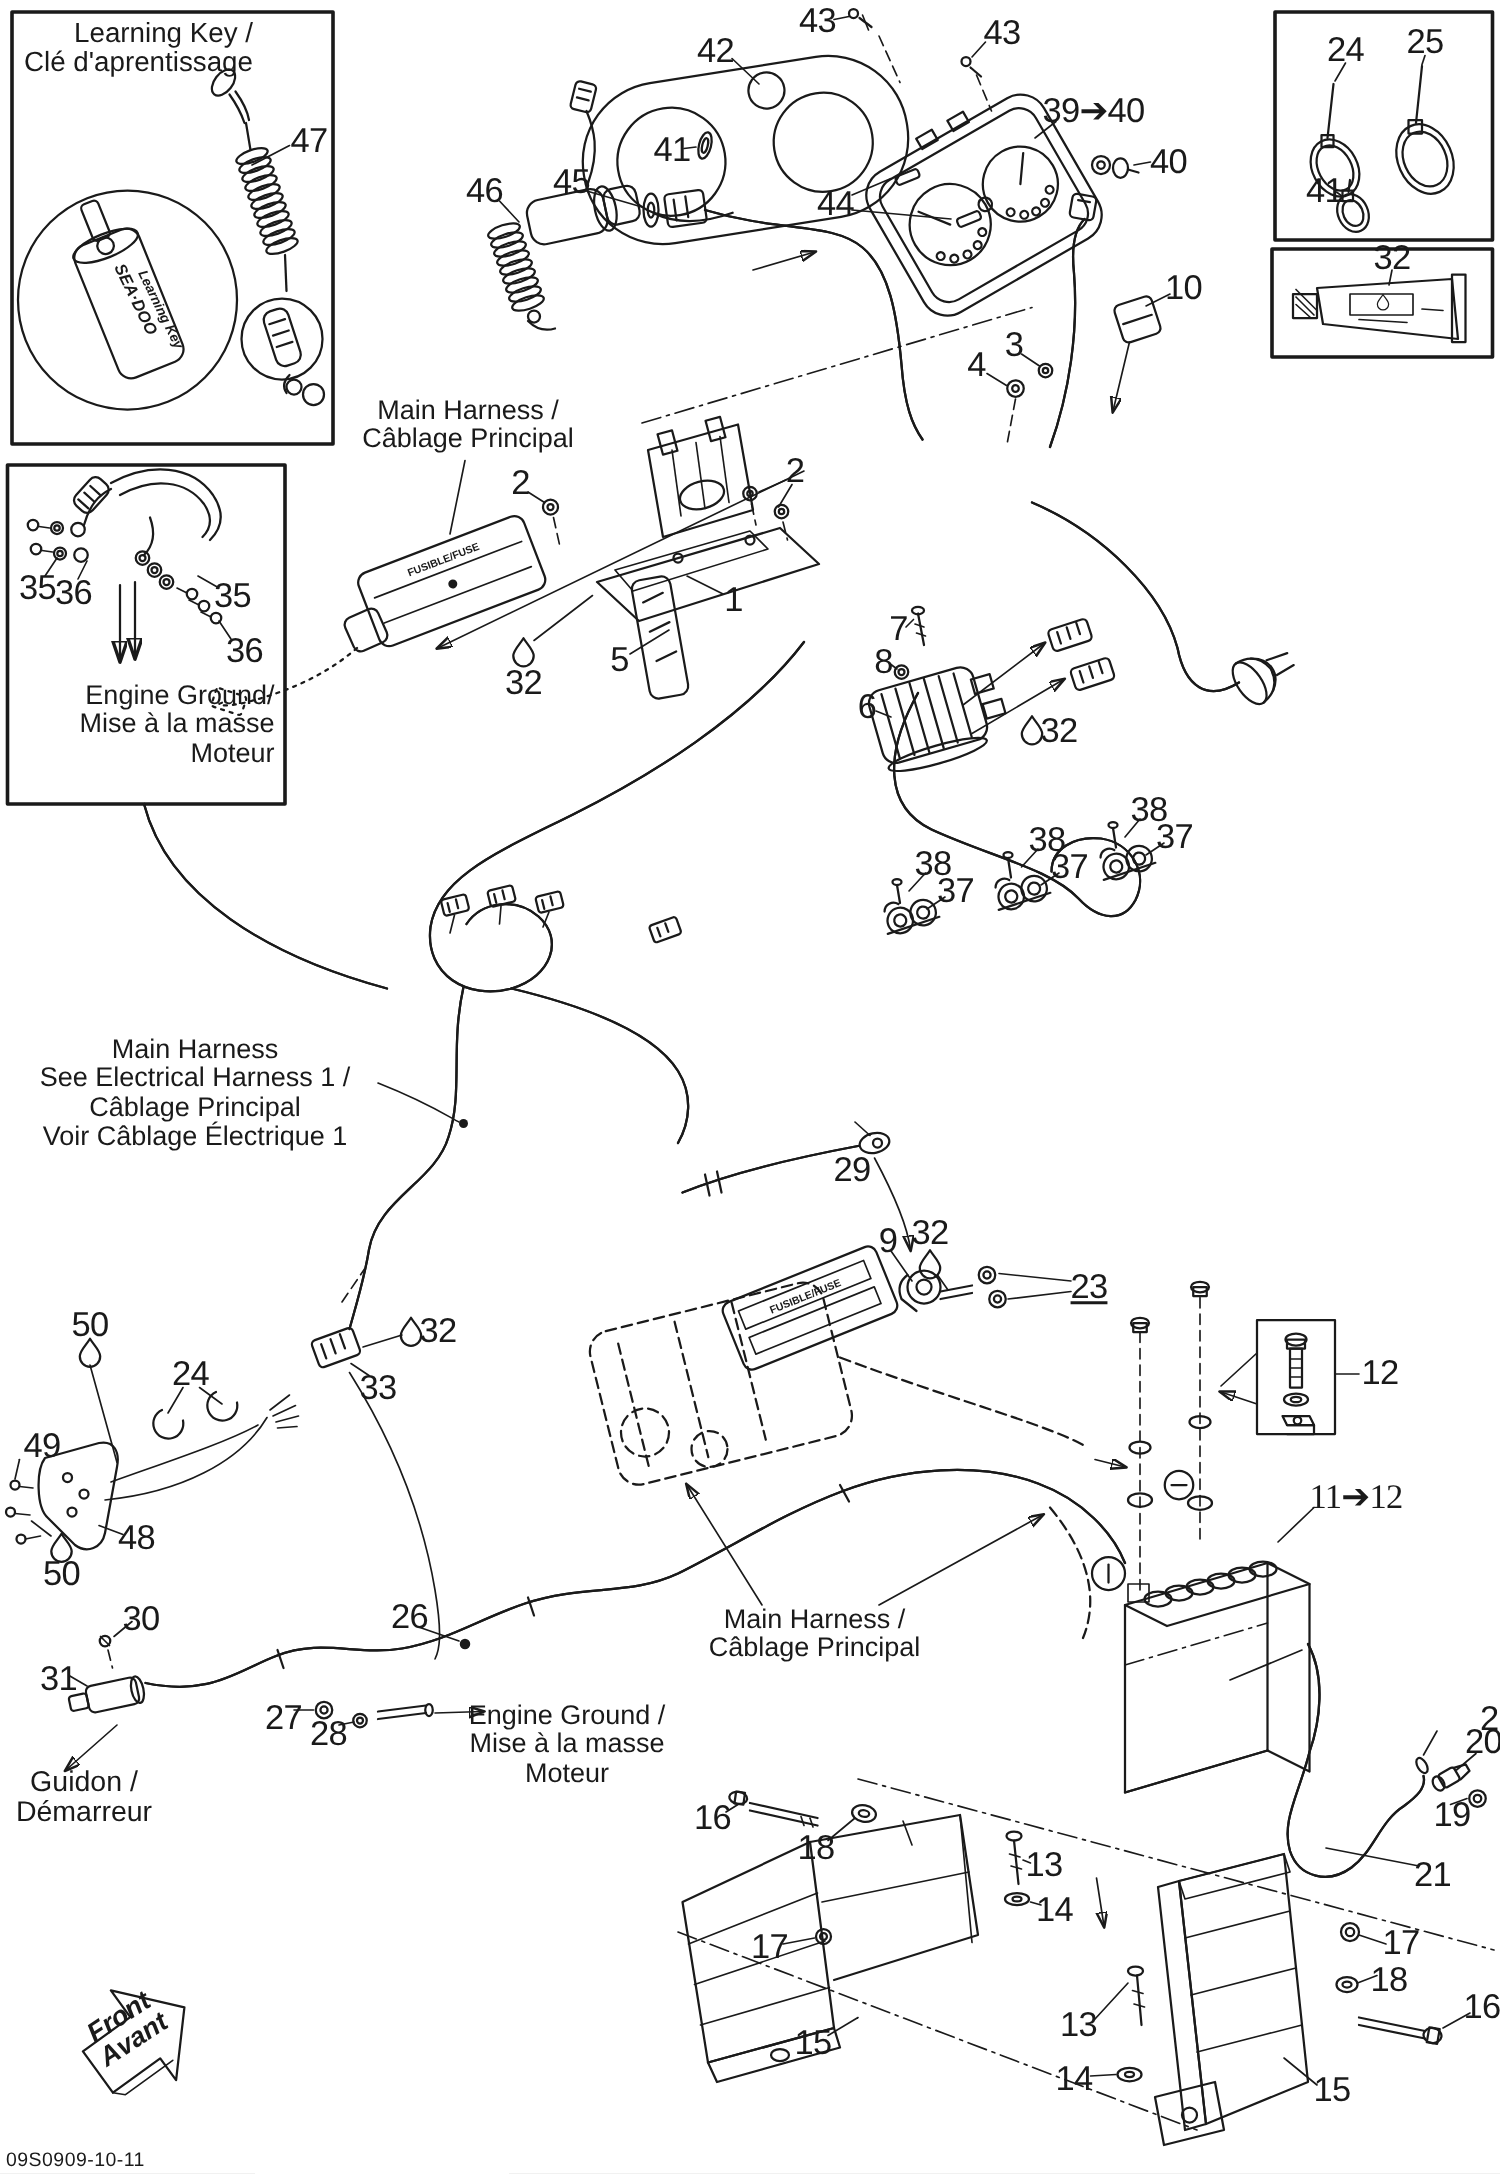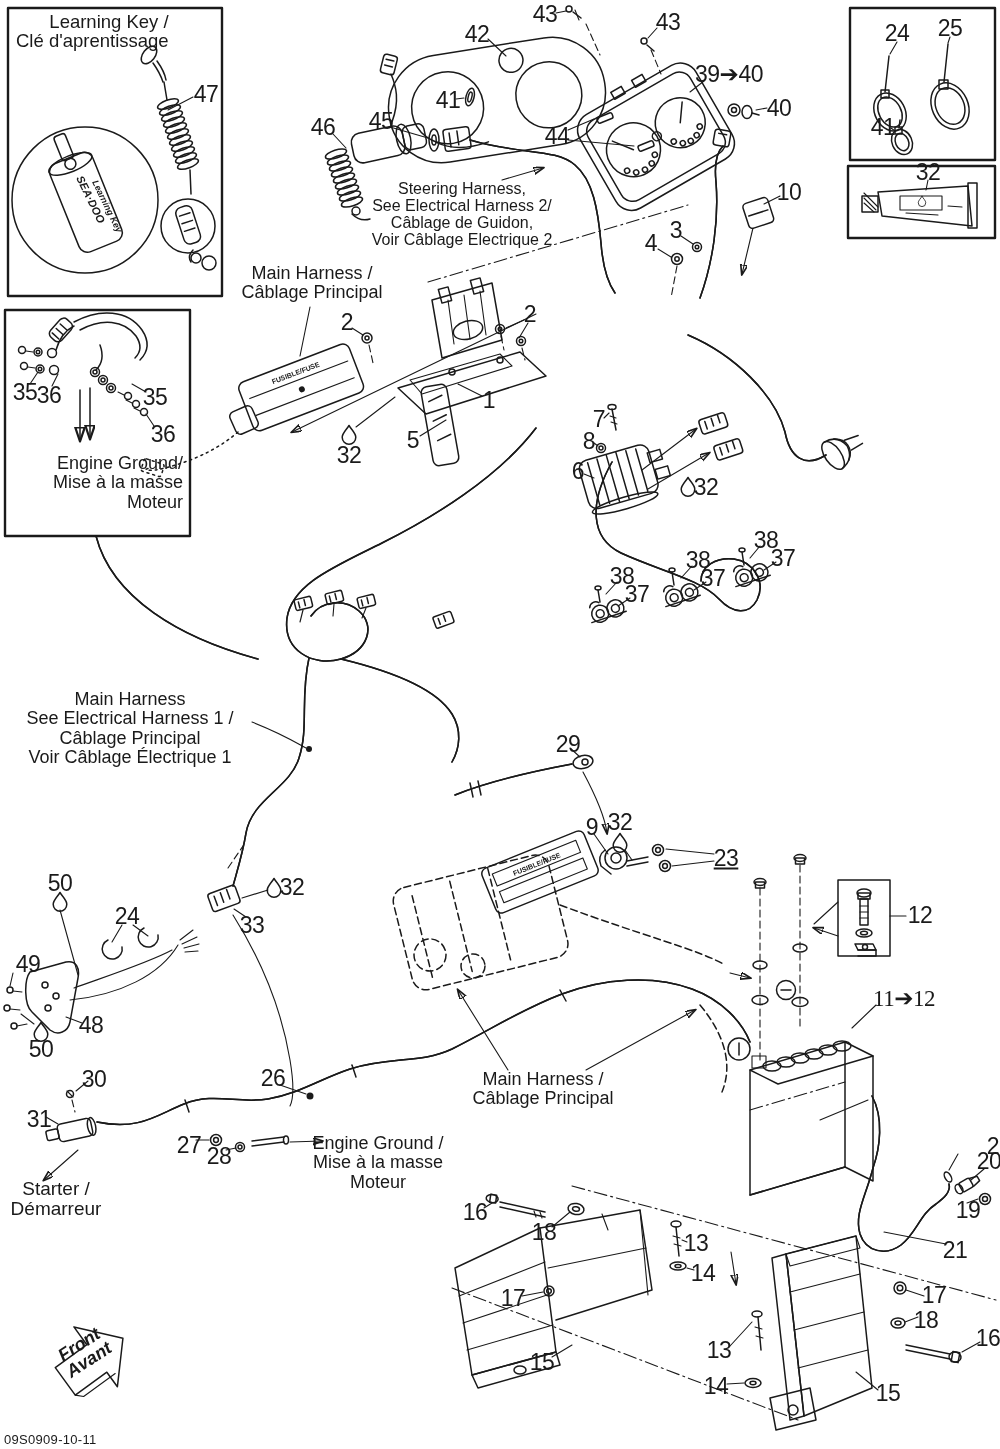--- a/index.html
+++ b/index.html
@@ -744,26 +744,20 @@
     <path d="M58,1378 L58,1344 L97,1344 L97,1322 L130,1360 L97,1396 L97,1378 Z"></path>
     <path d="M58,1378 L64,1384 L103,1384" class="thin"></path>
   </g>
 </svg>
 
 <div class="lk-title">
   <div>Learning Key /</div>
   <div>Clé d'aprentissage</div>
 </div>
 
-<div class="ann small" style="left:357px;top:180px;width:210px;">
-  <div>Steering Harness,</div>
-  <div>See Electrical Harness 2/</div>
-  <div>Câblage de Guidon,</div>
-  <div>Voir Câblage Electrique 2</div>
-</div>
 
 <div class="ann" style="left:212px;top:264px;width:200px;">
   <div>Main Harness /</div>
   <div>Câblage Principal</div>
 </div>
 
 <div class="ann leftal" style="left:11px;top:454px;width:172px;">
   <div>Engine Ground/</div>
   <div>Mise à la masse</div>
   <div>Moteur</div>
@@ -781,21 +775,21 @@
   <div>Câblage Principal</div>
 </div>
 
 <div class="ann" style="left:288px;top:1134px;width:180px;">
   <div>Engine Ground /</div>
   <div>Mise à la masse</div>
   <div>Moteur</div>
 </div>
 
 <div class="ann" style="left:0px;top:1179px;width:112px;font-size:19px;">
-  <div>Starter /</div>
+  <div>Guidon /</div>
   <div>Démarreur</div>
 </div>
 
 <div class="front-label">
   <div>Front</div>
   <div>Avant</div>
 </div>
 
 <div class="doc-code">09S0909-10-11</div>
 
@@ -829,21 +823,21 @@
       <span class="callout" style="left: 599px; top: 419px;">7</span>
       <span class="callout" style="left: 589px; top: 441px;">8</span>
       <span class="callout" style="left: 578px; top: 471px;">6</span>
       <span class="callout" style="left: 706px; top: 487px;">32</span>
       <span class="callout" style="left: 622px; top: 576px;">38</span>
       <span class="callout" style="left: 637px; top: 594px;">37</span>
       <span class="callout" style="left: 698px; top: 560px;">38</span>
       <span class="callout" style="left: 713px; top: 578px;">37</span>
       <span class="callout" style="left: 766px; top: 540px;">38</span>
       <span class="callout" style="left: 783px; top: 558px;">37</span>
-      <span class="callout" style="left: 568px; top: 744px;">29</span>
+      <span class="callout" style="left: 568px; top: 780px;">29</span>
       <span class="callout" style="left: 592px; top: 827px;">9</span>
       <span class="callout" style="left: 620px; top: 822px;">32</span>
       <span class="callout" style="left: 726px; top: 858px; text-decoration: underline;">23</span>
       <span class="callout" style="left: 920px; top: 915px;">12</span>
       <span class="callout" style="left: 60px; top: 883px;">50</span>
       <span class="callout" style="left: 127px; top: 916px;">24</span>
       <span class="callout" style="left: 28px; top: 964px;">49</span>
       <span class="callout" style="left: 91px; top: 1025px;">48</span>
       <span class="callout" style="left: 41px; top: 1049px;">50</span>
       <span class="callout" style="left: 292px; top: 887px;">32</span>

